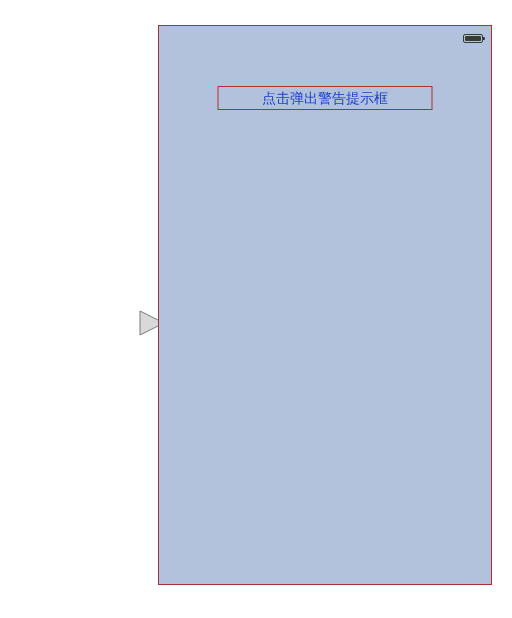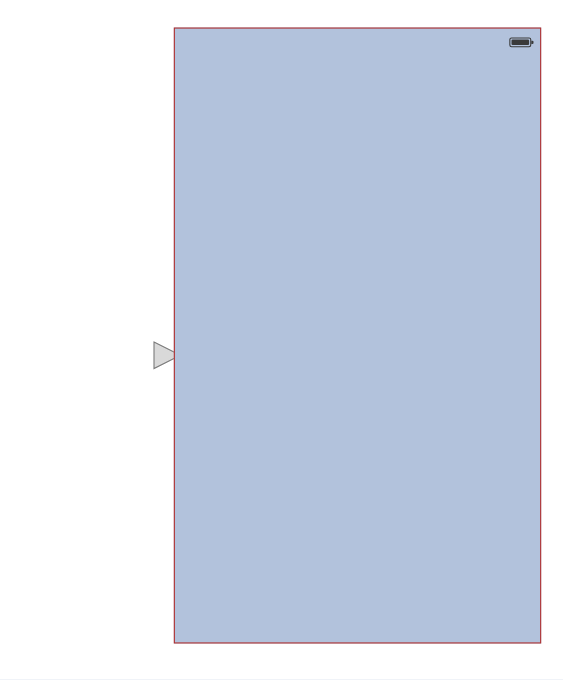--- a/index.html
+++ b/index.html
@@ -98,13 +98,14 @@
   </svg>
 </div>
 
 <div class="device-frame">
   <div class="status-bar">
     <div class="battery-body">
       <div class="battery-fill"></div>
       <div class="battery-cap"></div>
     </div>
   </div>
+  <div class="alert-button">点击弹出警告提示框</div>
 </div>
 
 </body></html>

